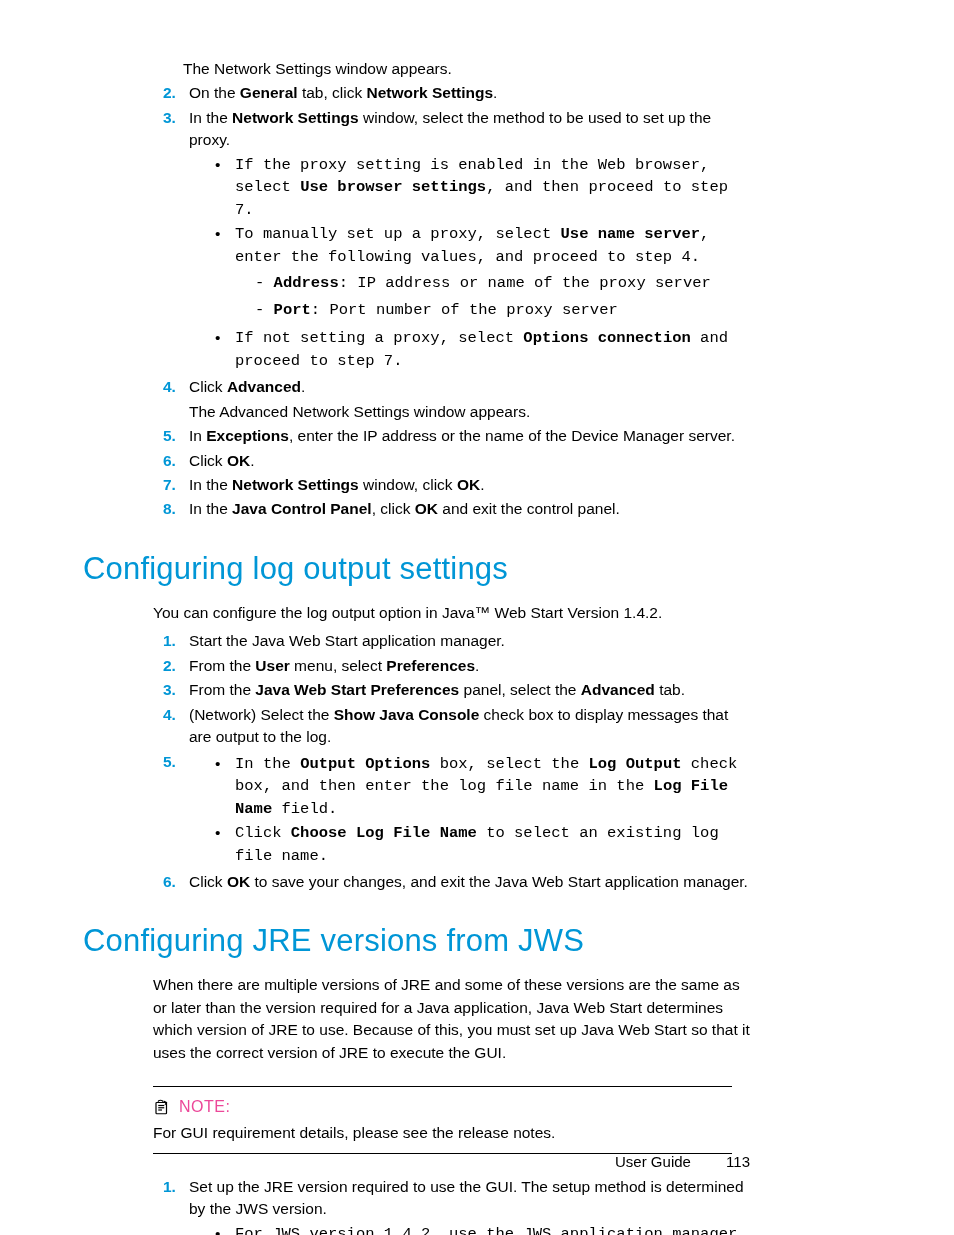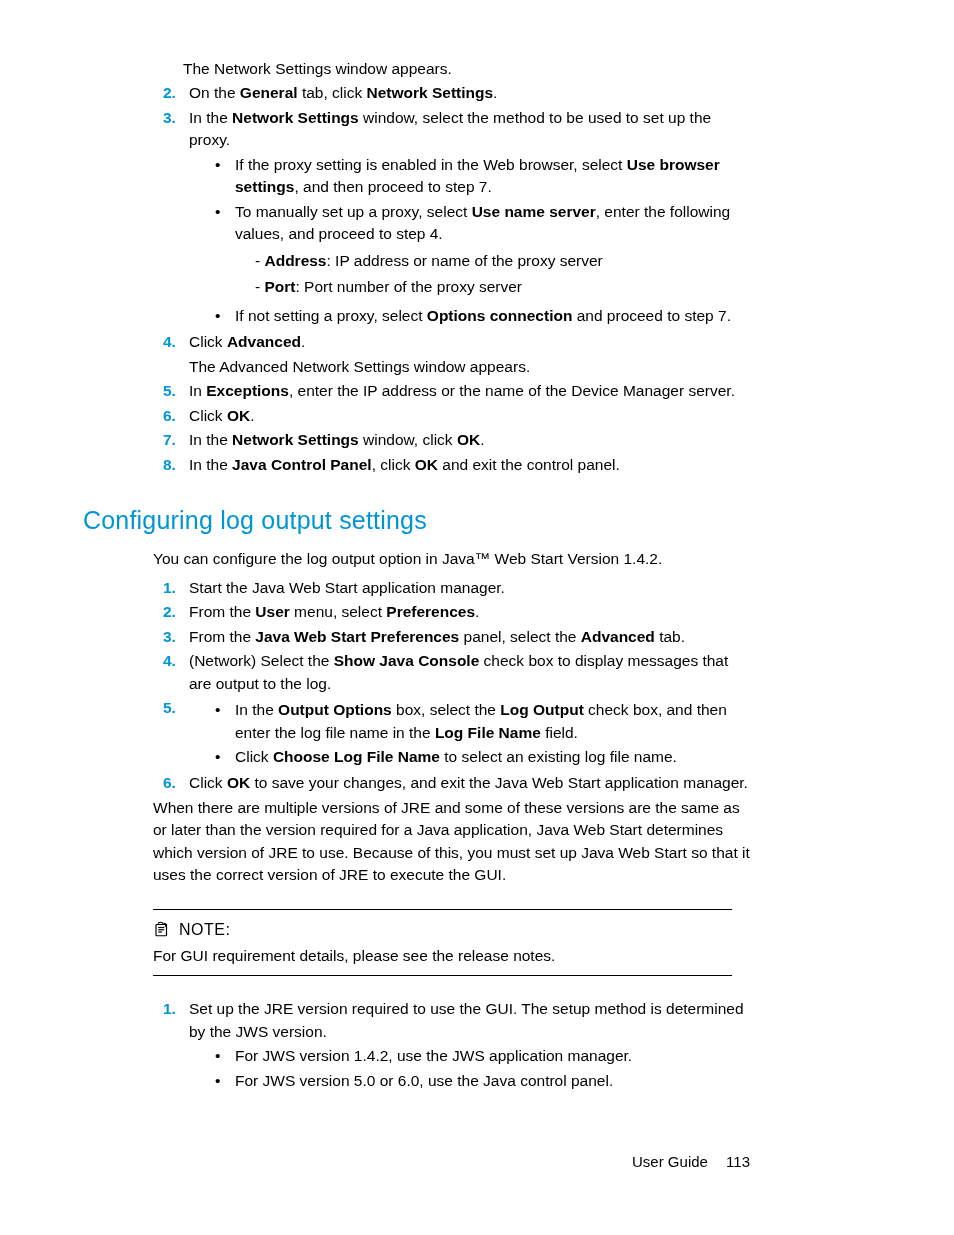--- a/index.html
+++ b/index.html
@@ -19,41 +19,41 @@
     padding: 58px 120px 0 83px;
   }
   .indent1 { margin-left: 100px; }
   .ol-wrap { margin-left: 80px; }
   .ol-item { display: flex; margin: 2px 0 2px 0; }
   .ol-num  { color: #0096d6; font-weight: bold; width: 26px; flex: 0 0 26px; text-align: left; }
   .ol-body { flex: 1 1 auto; }
   .ul-wrap { margin-left: 26px; }
   .ul-item { display: flex; margin: 2px 0 2px 0; }
   .ul-bullet { width: 20px; flex: 0 0 20px; }
-  .ul-body { flex: 1 1 auto; }
+  .ul-body { flex: 1 1 auto; font-family: Liberation Mono, monospace; }
   .sub-line { margin-left: 20px; margin-top: 4px; margin-bottom: 4px; }
   h2 {
     font-weight: 300;
     color: #0096d6;
-    font-size: 25px;
+    font-size: 31px;
     margin: 26px 0 10px 0;
     letter-spacing: 0.2px;
   }
   .note-block {
     margin-left: 70px;
     margin-right: 18px;
     margin-top: 22px;
     margin-bottom: 22px;
   }
   .hr { border-top: 1px solid #000; height: 0; margin: 8px 0; }
   .note-head { display: flex; align-items: center; gap: 8px; margin: 2px 0 4px 0; }
-  .note-label { color: #000000; font-size: 16px; letter-spacing: 0.5px; }
+  .note-label { color: #ec4899; font-size: 16px; letter-spacing: 0.5px; }
   .note-icon { width: 18px; height: 18px; display:inline-flex; align-items:center; justify-content:center; }
   .footer { position: absolute; bottom: 62px; right: 120px; font-size: 15px; }
-  .footer .pn { margin-left: 14px; }
+  .footer .pn { margin-left: 31px; }
   strong, b { font-weight: bold; }
   .step-extra { margin-top: 2px; }
 </style>
 </head>
 <body>
 
 <div class="page">
 
   <div class="indent1">The Network Settings window appears.</div>
 
@@ -177,20 +177,21 @@
       </div>
     </div>
     <div class="ol-item">
       <div class="ol-num">6.</div>
       <div class="ol-body">
         <span>Click </span><b>OK</b><span> to save your changes, and exit the Java Web Start application manager.</span>
       </div>
     </div>
   </div>
 
+  <h2>Configuring JRE versions from JWS</h2>
   <div style="margin-left:70px">When there are multiple versions of JRE and some of these versions are the same as or later than the version required for a Java application, Java Web Start determines which version of JRE to use. Because of this, you must set up Java Web Start so that it uses the correct version of JRE to execute the GUI.</div>
 
   <div class="note-block">
     <div class="hr"></div>
     <div class="note-head">
       <span class="note-icon">
         <svg viewBox="0 0 24 24" width="18" height="18" fill="none" stroke="#000" stroke-width="1.6">
           <rect x="4" y="6" width="14" height="15" rx="1"></rect>
           <path d="M7 5c0-1 1-2 3-2s3 1 3 2"></path>
           <path d="M14 4l4 2-2 3"></path>

